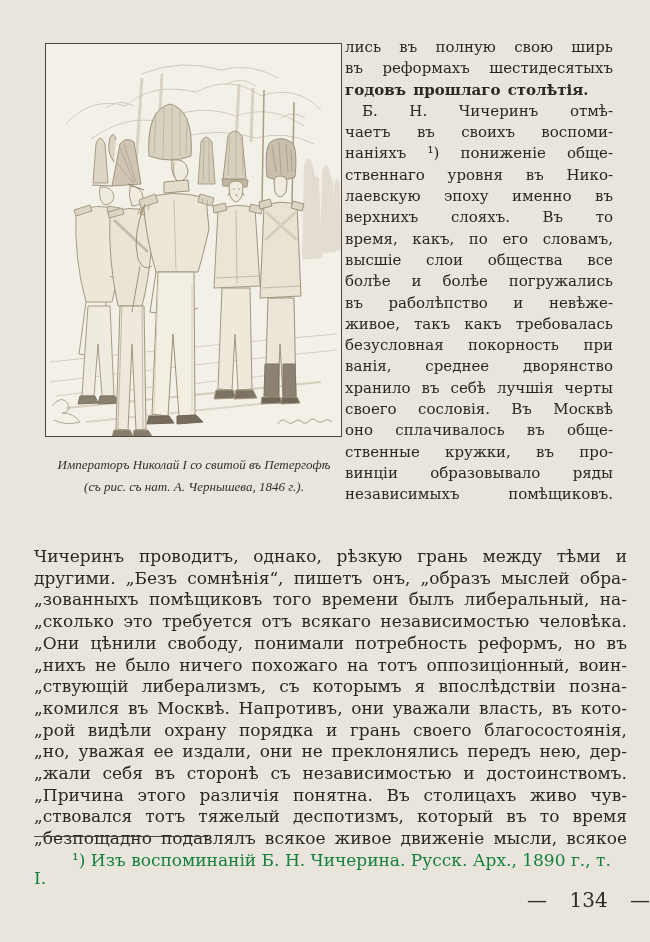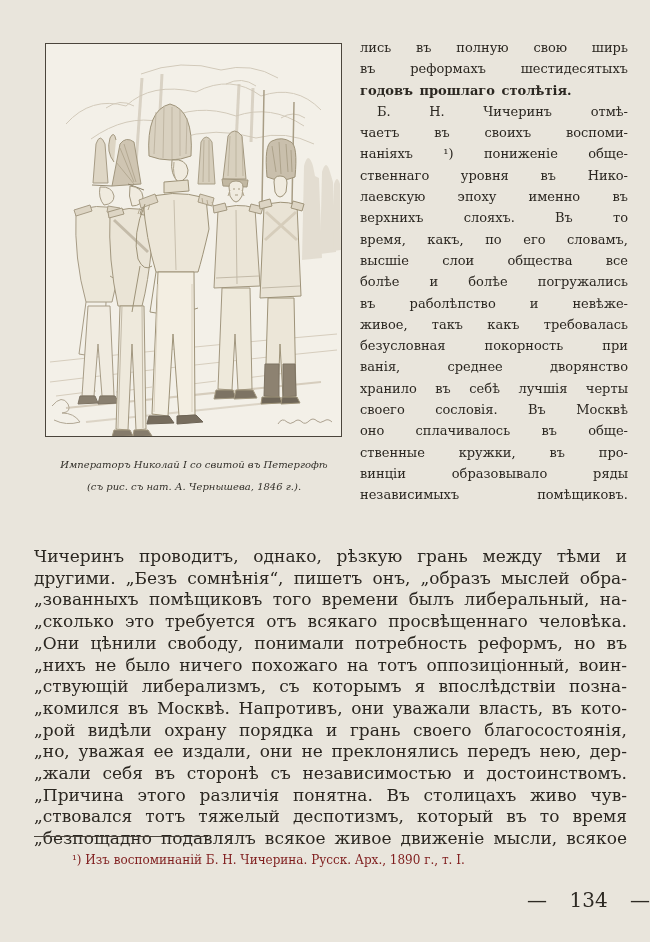--- a/index.html
+++ b/index.html
@@ -17,48 +17,48 @@
   .plate{
     position:absolute; left:45px; top:43px; width:297px; height:394px;
     border:1px solid #4b453c; background:#f3f0e8;
   }
   .plate svg{ display:block; width:100%; height:100%; }
 
   
   .caption{
     position:absolute; left:28px; top:454px; width:332px;
     text-align:center; font-style:italic;
-    font-size:10px; line-height:22px; color:#33302a;
+    font-size:13px; line-height:22px; color:#33302a;font-family:Liberation Serif, serif;
   }
 
   
   .column{
-    position:absolute; left:360px; top:37px; width:268px;
-    font-size:13px; line-height:21.3px;
+    position:absolute; left:345px; top:37px; width:268px;
+    font-size:15px; line-height:21.3px;
   }
   
   .bodytext{
     position:absolute; left:34px; top:516px; width:593px;
     font-size:17px; line-height:21.7px;margin-top:30px;
   }
   .tl{
     text-align:justify; text-align-last:justify; text-justify:inter-word;
     white-space:nowrap;
   }
   .tl.para-end{ text-align-last:left; word-spacing:2px; white-space:normal;font-weight:bold; }
   .tl.indent{ text-indent:17px; }
 
   
   .fn-rule{
     position:absolute; left:34px; top:836px; width:174px; height:0;
     border-top:1px solid #4b453c;
   }
   .footnote{
     position:absolute; left:34px; top:851px; width:593px;
-    font-size:12px; line-height:18px; text-indent:38px; color:#7f1d1d;
+    font-size:17px; line-height:18px; text-indent:38px; color:#15803d;
   }
 
   
   .pagenum{
     position:absolute; left:0; top:888px; width:650px;
     text-align:right; font-size:20px; word-spacing:16px; color:#2e2a24;
   }
 </style>
 </head>
 <body>
@@ -221,21 +221,21 @@
     <div class="tl">оно сплачивалось въ обще-</div>
     <div class="tl">ственные кружки, въ про-</div>
     <div class="tl">винціи образовывало ряды</div>
     <div class="tl">независимыхъ помѣщиковъ.</div>
   </div>
 
   <div class="bodytext">
     <div class="tl">Чичеринъ проводитъ, однако, рѣзкую грань между тѣми и</div>
     <div class="tl">другими. „Безъ сомнѣнія“, пишетъ онъ, „образъ мыслей обра-</div>
     <div class="tl">„зованныхъ помѣщиковъ того времени былъ либеральный, на-</div>
-    <div class="tl">„сколько это требуется отъ всякаго просвѣщеннаго человѣка.</div>
+    <div class="tl">„сколько это требуется отъ всякаго независимостью человѣка.</div>
     <div class="tl">„Они цѣнили свободу, понимали потребность реформъ, но въ</div>
     <div class="tl">„нихъ не было ничего похожаго на тотъ оппозиціонный, воин-</div>
     <div class="tl">„ствующій либерализмъ, съ которымъ я впослѣдствіи позна-</div>
     <div class="tl">„комился въ Москвѣ. Напротивъ, они уважали власть, въ кото-</div>
     <div class="tl">„рой видѣли охрану порядка и грань своего благосостоянія,</div>
     <div class="tl">„но, уважая ее издали, они не преклонялись передъ нею, дер-</div>
     <div class="tl">„жали себя въ сторонѣ съ независимостью и достоинствомъ.</div>
     <div class="tl">„Причина этого различія понятна. Въ столицахъ живо чув-</div>
     <div class="tl">„ствовался тотъ тяжелый деспотизмъ, который въ то время</div>
     <div class="tl">„безпощадно подавлялъ всякое живое движеніе мысли, всякое</div>

